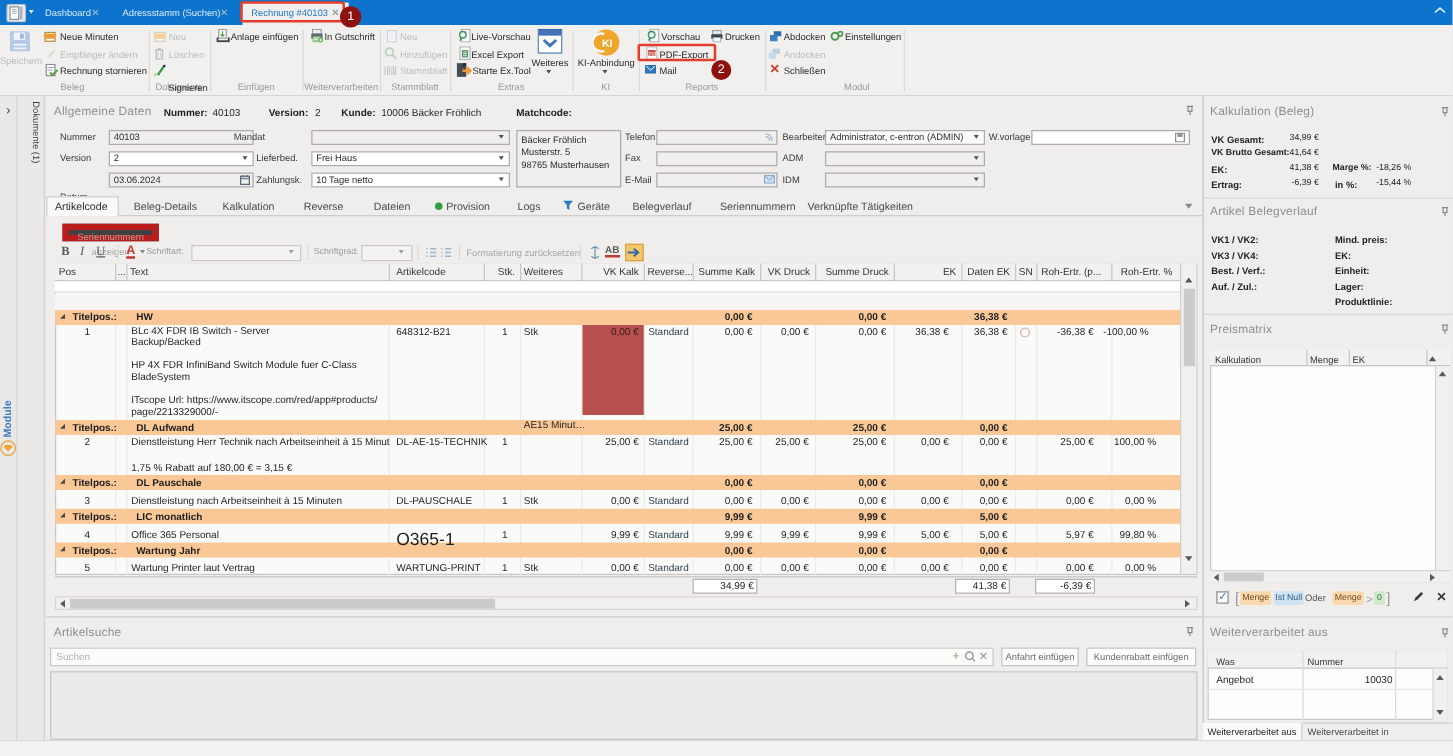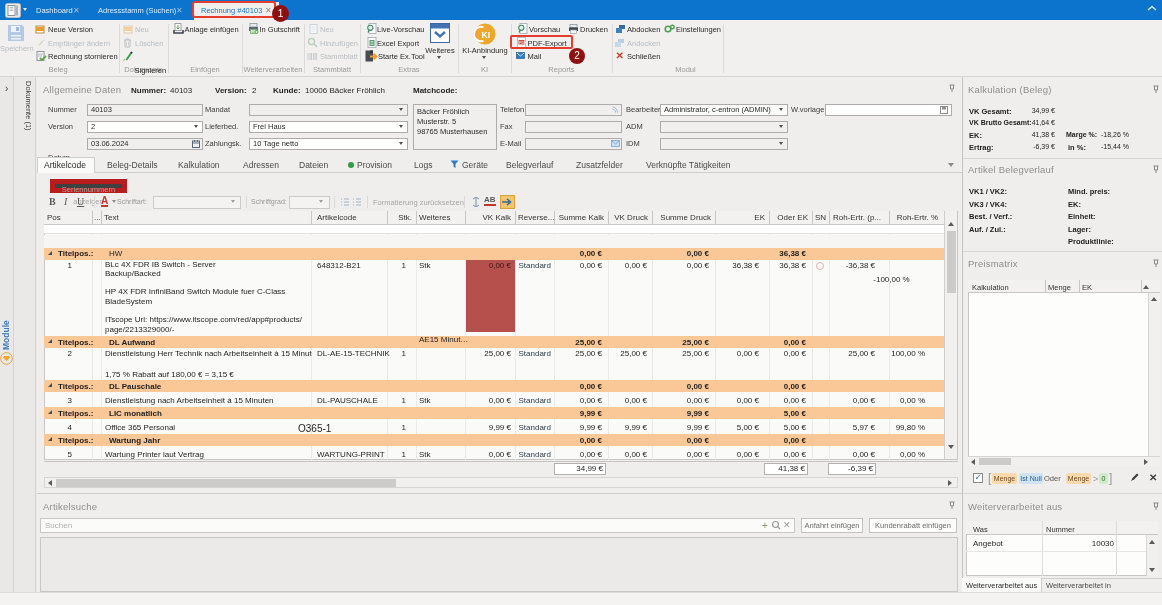--- a/index.html
+++ b/index.html
@@ -75,21 +75,21 @@
       <rect x="5" y="15" width="10" height="1.5" fill="#eef3f9"></rect>
     </svg>
   </div>
 <div class="ab rig" style="left:0px;top:42px;width:32px;text-align:center">Speichern</div>
 <div class="ab" style="left:35px;top:24px">
     <svg width="10" height="10">
       <rect x="1" y="2" width="8" height="7" fill="#fff" stroke="#b5893c" stroke-width="1"></rect>
       <rect x="1" y="3" width="8" height="4" fill="#ef9b2d"></rect>
     </svg>
   </div>
-<div class="ab ri" style="left:48px;top:23px">Neue Version</div>
+<div class="ab ri" style="left:48px;top:23px">Neue Minuten</div>
 <div class="ab" style="left:37px;top:38px">
     <svg width="9" height="9">
       <path d="M1 8C3 4 6 2 8 1 6 4 5 6 3 7z" fill="#cfdcc8"></path>
     </svg>
   </div>
 <div class="ab rig" style="left:48px;top:36.5px">Empfänger ändern</div>
 <div class="ab" style="left:35.5px;top:51px">
     <svg width="11" height="11">
       <rect x="1" y="0.5" width="7" height="9" fill="#fbfbfb" stroke="#8b9299" stroke-width="1"></rect>
       <path d="M2 3h5M2 5h4" stroke="#9aa1a8" stroke-width="0.8"></path>
@@ -288,21 +288,21 @@
 <div class="ab" style="left:305px;top:86px;font-size:8px;color:#1f1f1f">10006 Bäcker Fröhlich</div>
 <div class="ab" style="left:413px;top:86px;font-size:8px;color:#1f1f1f;font-weight:bold">Matchcode:</div>
 <div class="ab" style="left:948px;top:84px">
     <svg width="8" height="9">
       <path d="M1.5 1h5M2.5 1v4h3V1M4 5v3" stroke="#8a8a88" stroke-width="1" fill="none"></path>
     </svg>
   </div>
 
 <div class="ab lbl" style="left:48px;top:104px">Nummer</div>
 <div class="ab box" style="left:87px;top:104px;width:116px">40103</div>
-<div class="ab lbl" style="left:205px;top:104px">Mandat</div>
+<div class="ab lbl" style="left:187px;top:104px">Mandat</div>
 <div class="ab box" style="left:249px;top:104px;width:159px"></div>
 <div class="ab arr" style="left:399px;top:108px"></div>
 <div class="ab lbl" style="left:500px;top:104px">Telefon</div>
 <div class="ab box" style="left:525px;top:104px;width:97px"></div>
 <div class="ab" style="left:611px;top:106px">
     <svg width="8" height="8">
       <path d="M1.5 1c3 0 5 2.5 5 5.5M1.5 3.2c1.8 0 3.2 1.5 3.2 3.3" stroke="#9db8d4" stroke-width="1" fill="none"></path>
     </svg>
   </div>
 <div class="ab lbl" style="left:626px;top:104px">Bearbeiter</div>
@@ -352,33 +352,33 @@
 <div class="ab box" style="left:660px;top:138px;width:128px"></div>
 <div class="ab arr" style="left:779px;top:142px"></div>
 
 <div class="ab" style="left:413px;top:104px;width:84px;height:46px;background:#f0efee;border:1px solid #aeaba9;font-size:7.5px;color:#2b2b2b;line-height:10px;padding:2px 3px">Bäcker Fröhlich<br>Musterstr. 5<br>98765 Musterhausen</div>
 
 <div class="ab" style="left:37px;top:157px;width:925px;height:16px;border-bottom:1px solid #d0cecc"></div>
 <div class="ab" style="left:37px;top:157px;width:58px;height:16px;background:#fafaf9;border:1px solid #d0cecc;border-bottom:none"></div>
 <div class="ab" style="left:44px;top:160px;font-size:8.5px;color:#2b2b2b">Artikelcode</div>
 <div class="ab" style="left:107px;top:160px;font-size:8.5px;color:#4a4a48">Beleg-Details</div>
 <div class="ab" style="left:178px;top:160px;font-size:8.5px;color:#4a4a48">Kalkulation</div>
-<div class="ab" style="left:243px;top:160px;font-size:8.5px;color:#4a4a48">Adressen</div>
+<div class="ab" style="left:243px;top:160px;font-size:8.5px;color:#4a4a48">Reverse</div>
 <div class="ab" style="left:299px;top:160px;font-size:8.5px;color:#4a4a48">Dateien</div>
 <div class="ab" style="left:348px;top:162px;width:6px;height:6px;border-radius:50%;background:#2f9e43"></div>
 <div class="ab" style="left:357px;top:160px;font-size:8.5px;color:#4a4a48">Provision</div>
 <div class="ab" style="left:414px;top:160px;font-size:8.5px;color:#4a4a48">Logs</div>
 <div class="ab" style="left:450px;top:160px">
     <svg width="9" height="9">
       <path d="M0.5 0.5h8L5.5 4v4l-2-1.2V4z" fill="#2d7cc1"></path>
     </svg>
   </div>
 <div class="ab" style="left:462px;top:160px;font-size:8.5px;color:#4a4a48">Geräte</div>
 <div class="ab" style="left:506px;top:160px;font-size:8.5px;color:#4a4a48">Belegverlauf</div>
-<div class="ab" style="left:576px;top:160px;font-size:8.5px;color:#4a4a48">Zusatzfelder</div>
+<div class="ab" style="left:576px;top:160px;font-size:8.5px;color:#4a4a48">Seriennummern</div>
 <div class="ab" style="left:646px;top:160px;font-size:8.5px;color:#4a4a48">Verknüpfte Tätigkeiten</div>
 <div class="ab" style="left:948px;top:163px;width:0;height:0;border-left:3px solid transparent;border-right:3px solid transparent;border-top:4px solid #8a8a88"></div>
 
 <div class="ab" style="left:50px;top:179px;width:77px;height:14px;background:#404040;border:5px solid #b91c1c;font-size:7.5px;color:#a7a6a4;text-align:center;line-height:12px">Seriennummern anzeigen</div>
 
 <div class="ab" style="left:49px;top:196px;font-size:10px;color:#5a5a58;font-weight:bold;font-family:'Liberation Serif',serif">B</div>
 <div class="ab" style="left:64px;top:196px;font-size:10px;color:#5a5a58;font-style:italic;font-family:'Liberation Serif',serif">I</div>
 <div class="ab" style="left:77px;top:196px;font-size:10px;color:#5a5a58;text-decoration:underline;font-family:'Liberation Serif',serif">U</div>
 <div class="ab" style="left:94px;top:196px;width:1px;height:12px;background:#dcdad8"></div>
 <div class="ab" style="left:101px;top:196px;font-size:10px;color:#c0392b;font-weight:bold;border-bottom:2px solid #c0392b;line-height:9px">A</div>
@@ -425,21 +425,21 @@
 <div class="ab cell" style="left:104px;top:213px;font-size:8px;color:#333">Text</div>
 <div class="ab cell" style="left:317px;top:213px;font-size:8px;color:#333">Artikelcode</div>
 <div class="ab rcell" style="left:380px;top:213px;width:32px;font-size:8px;color:#333">Stk.</div>
 <div class="ab cell" style="left:419px;top:213px;font-size:8px;color:#333">Weiteres</div>
 <div class="ab rcell" style="left:455px;top:213px;width:56px;font-size:8px;color:#333">VK Kalk</div>
 <div class="ab cell" style="left:518px;top:213px;font-size:8px;color:#333">Reverse...</div>
 <div class="ab rcell" style="left:548px;top:213px;width:56px;font-size:8px;color:#333">Summe Kalk</div>
 <div class="ab rcell" style="left:592px;top:213px;width:56px;font-size:8px;color:#333">VK Druck</div>
 <div class="ab rcell" style="left:655px;top:213px;width:56px;font-size:8px;color:#333">Summe Druck</div>
 <div class="ab rcell" style="left:709px;top:213px;width:56px;font-size:8px;color:#333">EK</div>
-<div class="ab rcell" style="left:752px;top:213px;width:56px;font-size:8px;color:#333">Oder EK</div>
+<div class="ab rcell" style="left:752px;top:213px;width:56px;font-size:8px;color:#333">Daten EK</div>
 <div class="ab cell" style="left:815px;top:213px;font-size:8px;color:#333">SN</div>
 <div class="ab cell" style="left:833px;top:213px;font-size:8px;color:#333">Roh-Ertr. (p...</div>
 <div class="ab rcell" style="left:877px;top:213px;width:61px;font-size:8px;color:#333">Roh-Ertr. %</div>
 
 <div class="ab" style="left:92px;top:211px;width:1px;height:14px;background:#c9c7c5"></div>
 <div class="ab" style="left:101px;top:211px;width:1px;height:14px;background:#c9c7c5"></div>
 <div class="ab" style="left:311px;top:211px;width:1px;height:14px;background:#c9c7c5"></div>
 <div class="ab" style="left:387px;top:211px;width:1px;height:14px;background:#c9c7c5"></div>
 <div class="ab" style="left:416px;top:211px;width:1px;height:14px;background:#c9c7c5"></div>
 <div class="ab" style="left:465px;top:211px;width:1px;height:14px;background:#c9c7c5"></div>
@@ -472,21 +472,21 @@
 <div class="ab" style="left:44px;top:225px;width:900px;height:9px;background:#fff;border-bottom:1px solid #e2e0de"></div>
 <div class="ab" style="left:44px;top:235px;width:900px;height:12.5px;background:#f6f5f3"></div>
 
 <div class="ab" style="left:44px;top:247.5px;width:900px;height:12px;background:#fac897"></div>
 <div class="ab" style="left:44px;top:336px;width:900px;height:12px;background:#fac897"></div>
 <div class="ab" style="left:44px;top:380px;width:900px;height:12px;background:#fac897"></div>
 <div class="ab" style="left:44px;top:407px;width:900px;height:12px;background:#fac897"></div>
 <div class="ab" style="left:44px;top:434px;width:900px;height:12px;background:#fac897"></div>
 <div class="ab" style="left:48px;top:250.5px;width:0;height:0;border-bottom:4.5px solid #4a4a48;border-left:4.5px solid transparent"></div>
 <div class="ab" style="left:58px;top:249.0px;font-size:8px;font-weight:bold;color:#1e1e1e">Titelpos.:</div>
-<div class="ab" style="left:109px;top:249.0px;font-size:8px;font-weight:normal;color:#1e1e1e">HW</div>
+<div class="ab" style="left:109px;top:249.0px;font-size:8px;font-weight:bold;color:#1e1e1e">HW</div>
 <div class="ab" style="left:546px;top:249.0px;width:56px;text-align:right;font-size:8px;font-weight:bold;color:#1e1e1e">0,00 €</div>
 <div class="ab" style="left:653px;top:249.0px;width:56px;text-align:right;font-size:8px;font-weight:bold;color:#1e1e1e">0,00 €</div>
 <div class="ab" style="left:750px;top:249.0px;width:56px;text-align:right;font-size:8px;font-weight:bold;color:#1e1e1e">36,38 €</div>
 <div class="ab" style="left:48px;top:339px;width:0;height:0;border-bottom:4.5px solid #4a4a48;border-left:4.5px solid transparent"></div>
 <div class="ab" style="left:58px;top:337.5px;font-size:8px;font-weight:bold;color:#1e1e1e">Titelpos.:</div>
 <div class="ab" style="left:109px;top:337.5px;font-size:8px;font-weight:bold;color:#1e1e1e">DL Aufwand</div>
 <div class="ab" style="left:546px;top:337.5px;width:56px;text-align:right;font-size:8px;font-weight:bold;color:#1e1e1e">25,00 €</div>
 <div class="ab" style="left:653px;top:337.5px;width:56px;text-align:right;font-size:8px;font-weight:bold;color:#1e1e1e">25,00 €</div>
 <div class="ab" style="left:750px;top:337.5px;width:56px;text-align:right;font-size:8px;font-weight:bold;color:#1e1e1e">0,00 €</div>
 <div class="ab" style="left:48px;top:383px;width:0;height:0;border-bottom:4.5px solid #4a4a48;border-left:4.5px solid transparent"></div>
@@ -513,21 +513,21 @@
 <div class="ab" style="left:380px;top:261px;width:26px;text-align:right;font-size:8px;color:#1e1e1e">1</div>
 <div class="ab" style="left:419px;top:261px;font-size:8px;color:#1e1e1e">Stk</div>
 <div class="ab" style="left:518.5px;top:261px;font-size:8px;color:#30404e">Standard</div>
 <div class="ab" style="left:455px;top:261px;width:56px;text-align:right;font-size:8px;color:#38191a">0,00 €</div>
 <div class="ab" style="left:546px;top:261px;width:56px;text-align:right;font-size:8px;color:#1e1e1e">0,00 €</div>
 <div class="ab" style="left:591px;top:261px;width:56px;text-align:right;font-size:8px;color:#1e1e1e">0,00 €</div>
 <div class="ab" style="left:653px;top:261px;width:56px;text-align:right;font-size:8px;color:#1e1e1e">0,00 €</div>
 <div class="ab" style="left:703px;top:261px;width:56px;text-align:right;font-size:8px;color:#1e1e1e">36,38 €</div>
 <div class="ab" style="left:750px;top:261px;width:56px;text-align:right;font-size:8px;color:#1e1e1e">36,38 €</div>
 <div class="ab" style="left:819px;top:261px;width:56px;text-align:right;font-size:8px;color:#1e1e1e">-36,38 €</div>
-<div class="ab" style="left:864px;top:275px;width:55px;text-align:center;font-size:8px;color:#1e1e1e">-100,00 %</div>
+<div class="ab" style="left:864px;top:261px;width:55px;text-align:right;font-size:8px;color:#1e1e1e">-100,00 %</div>
 <div class="ab" style="left:816px;top:262px;width:8px;height:8px;border:1px solid #dfb3af;border-radius:50%"></div>
 <div class="ab" style="left:105px;top:259.5px;width:210px;font-size:8px;color:#1e1e1e;line-height:9.3px;white-space:nowrap">BLc 4X FDR IB Switch - Server<br>Backup/Backed<br><br>HP 4X FDR InfiniBand Switch Module fuer C-Class<br>BladeSystem<br><br>ITscope Url: https://www.itscope.com/red/app#products/<br>page/2213329000/-</div>
 <div class="ab" style="left:44px;top:349px;width:28px;text-align:right;font-size:8px;color:#1e1e1e">2</div>
 <div class="ab" style="left:317px;top:349px;font-size:8px;color:#1e1e1e">DL-AE-15-TECHNIK</div>
 <div class="ab" style="left:380px;top:349px;width:26px;text-align:right;font-size:8px;color:#1e1e1e">1</div>
 <div class="ab" style="left:419px;top:335px;font-size:8px;color:#1e1e1e">AE15 Minut…</div>
 <div class="ab" style="left:518.5px;top:349px;font-size:8px;color:#30404e">Standard</div>
 <div class="ab" style="left:105px;top:349px;width:207px;overflow:hidden;font-size:8px;color:#1e1e1e;white-space:nowrap">Dienstleistung Herr Technik nach Arbeitseinheit à 15 Minuten</div>
 <div class="ab" style="left:455px;top:349px;width:56px;text-align:right;font-size:8px;color:#1e1e1e">25,00 €</div>
 <div class="ab" style="left:546px;top:349px;width:56px;text-align:right;font-size:8px;color:#1e1e1e">25,00 €</div>
@@ -546,21 +546,21 @@
 <div class="ab" style="left:105px;top:395.5px;font-size:8px;color:#1e1e1e;white-space:nowrap">Dienstleistung nach Arbeitseinheit à 15 Minuten</div>
 <div class="ab" style="left:455px;top:395.5px;width:56px;text-align:right;font-size:8px;color:#1e1e1e">0,00 €</div>
 <div class="ab" style="left:546px;top:395.5px;width:56px;text-align:right;font-size:8px;color:#1e1e1e">0,00 €</div>
 <div class="ab" style="left:591px;top:395.5px;width:56px;text-align:right;font-size:8px;color:#1e1e1e">0,00 €</div>
 <div class="ab" style="left:653px;top:395.5px;width:56px;text-align:right;font-size:8px;color:#1e1e1e">0,00 €</div>
 <div class="ab" style="left:703px;top:395.5px;width:56px;text-align:right;font-size:8px;color:#1e1e1e">0,00 €</div>
 <div class="ab" style="left:750px;top:395.5px;width:56px;text-align:right;font-size:8px;color:#1e1e1e">0,00 €</div>
 <div class="ab" style="left:819px;top:395.5px;width:56px;text-align:right;font-size:8px;color:#1e1e1e">0,00 €</div>
 <div class="ab" style="left:864px;top:395.5px;width:61px;text-align:right;font-size:8px;color:#1e1e1e">0,00 %</div>
 <div class="ab" style="left:44px;top:422.5px;width:28px;text-align:right;font-size:8px;color:#1e1e1e">4</div>
-<div class="ab" style="left:298px;top:422.5px;font-size:10px;color:#1e1e1e">O365-1</div>
+<div class="ab" style="left:317px;top:422.5px;font-size:14px;color:#1e1e1e">O365-1</div>
 <div class="ab" style="left:380px;top:422.5px;width:26px;text-align:right;font-size:8px;color:#1e1e1e">1</div>
 <div class="ab" style="left:518.5px;top:422.5px;font-size:8px;color:#30404e">Standard</div>
 <div class="ab" style="left:105px;top:422.5px;font-size:8px;color:#1e1e1e;white-space:nowrap">Office 365 Personal</div>
 <div class="ab" style="left:455px;top:422.5px;width:56px;text-align:right;font-size:8px;color:#1e1e1e">9,99 €</div>
 <div class="ab" style="left:546px;top:422.5px;width:56px;text-align:right;font-size:8px;color:#1e1e1e">9,99 €</div>
 <div class="ab" style="left:591px;top:422.5px;width:56px;text-align:right;font-size:8px;color:#1e1e1e">9,99 €</div>
 <div class="ab" style="left:653px;top:422.5px;width:56px;text-align:right;font-size:8px;color:#1e1e1e">9,99 €</div>
 <div class="ab" style="left:703px;top:422.5px;width:56px;text-align:right;font-size:8px;color:#1e1e1e">5,00 €</div>
 <div class="ab" style="left:750px;top:422.5px;width:56px;text-align:right;font-size:8px;color:#1e1e1e">5,00 €</div>
 <div class="ab" style="left:819px;top:422.5px;width:56px;text-align:right;font-size:8px;color:#1e1e1e">5,97 €</div>

